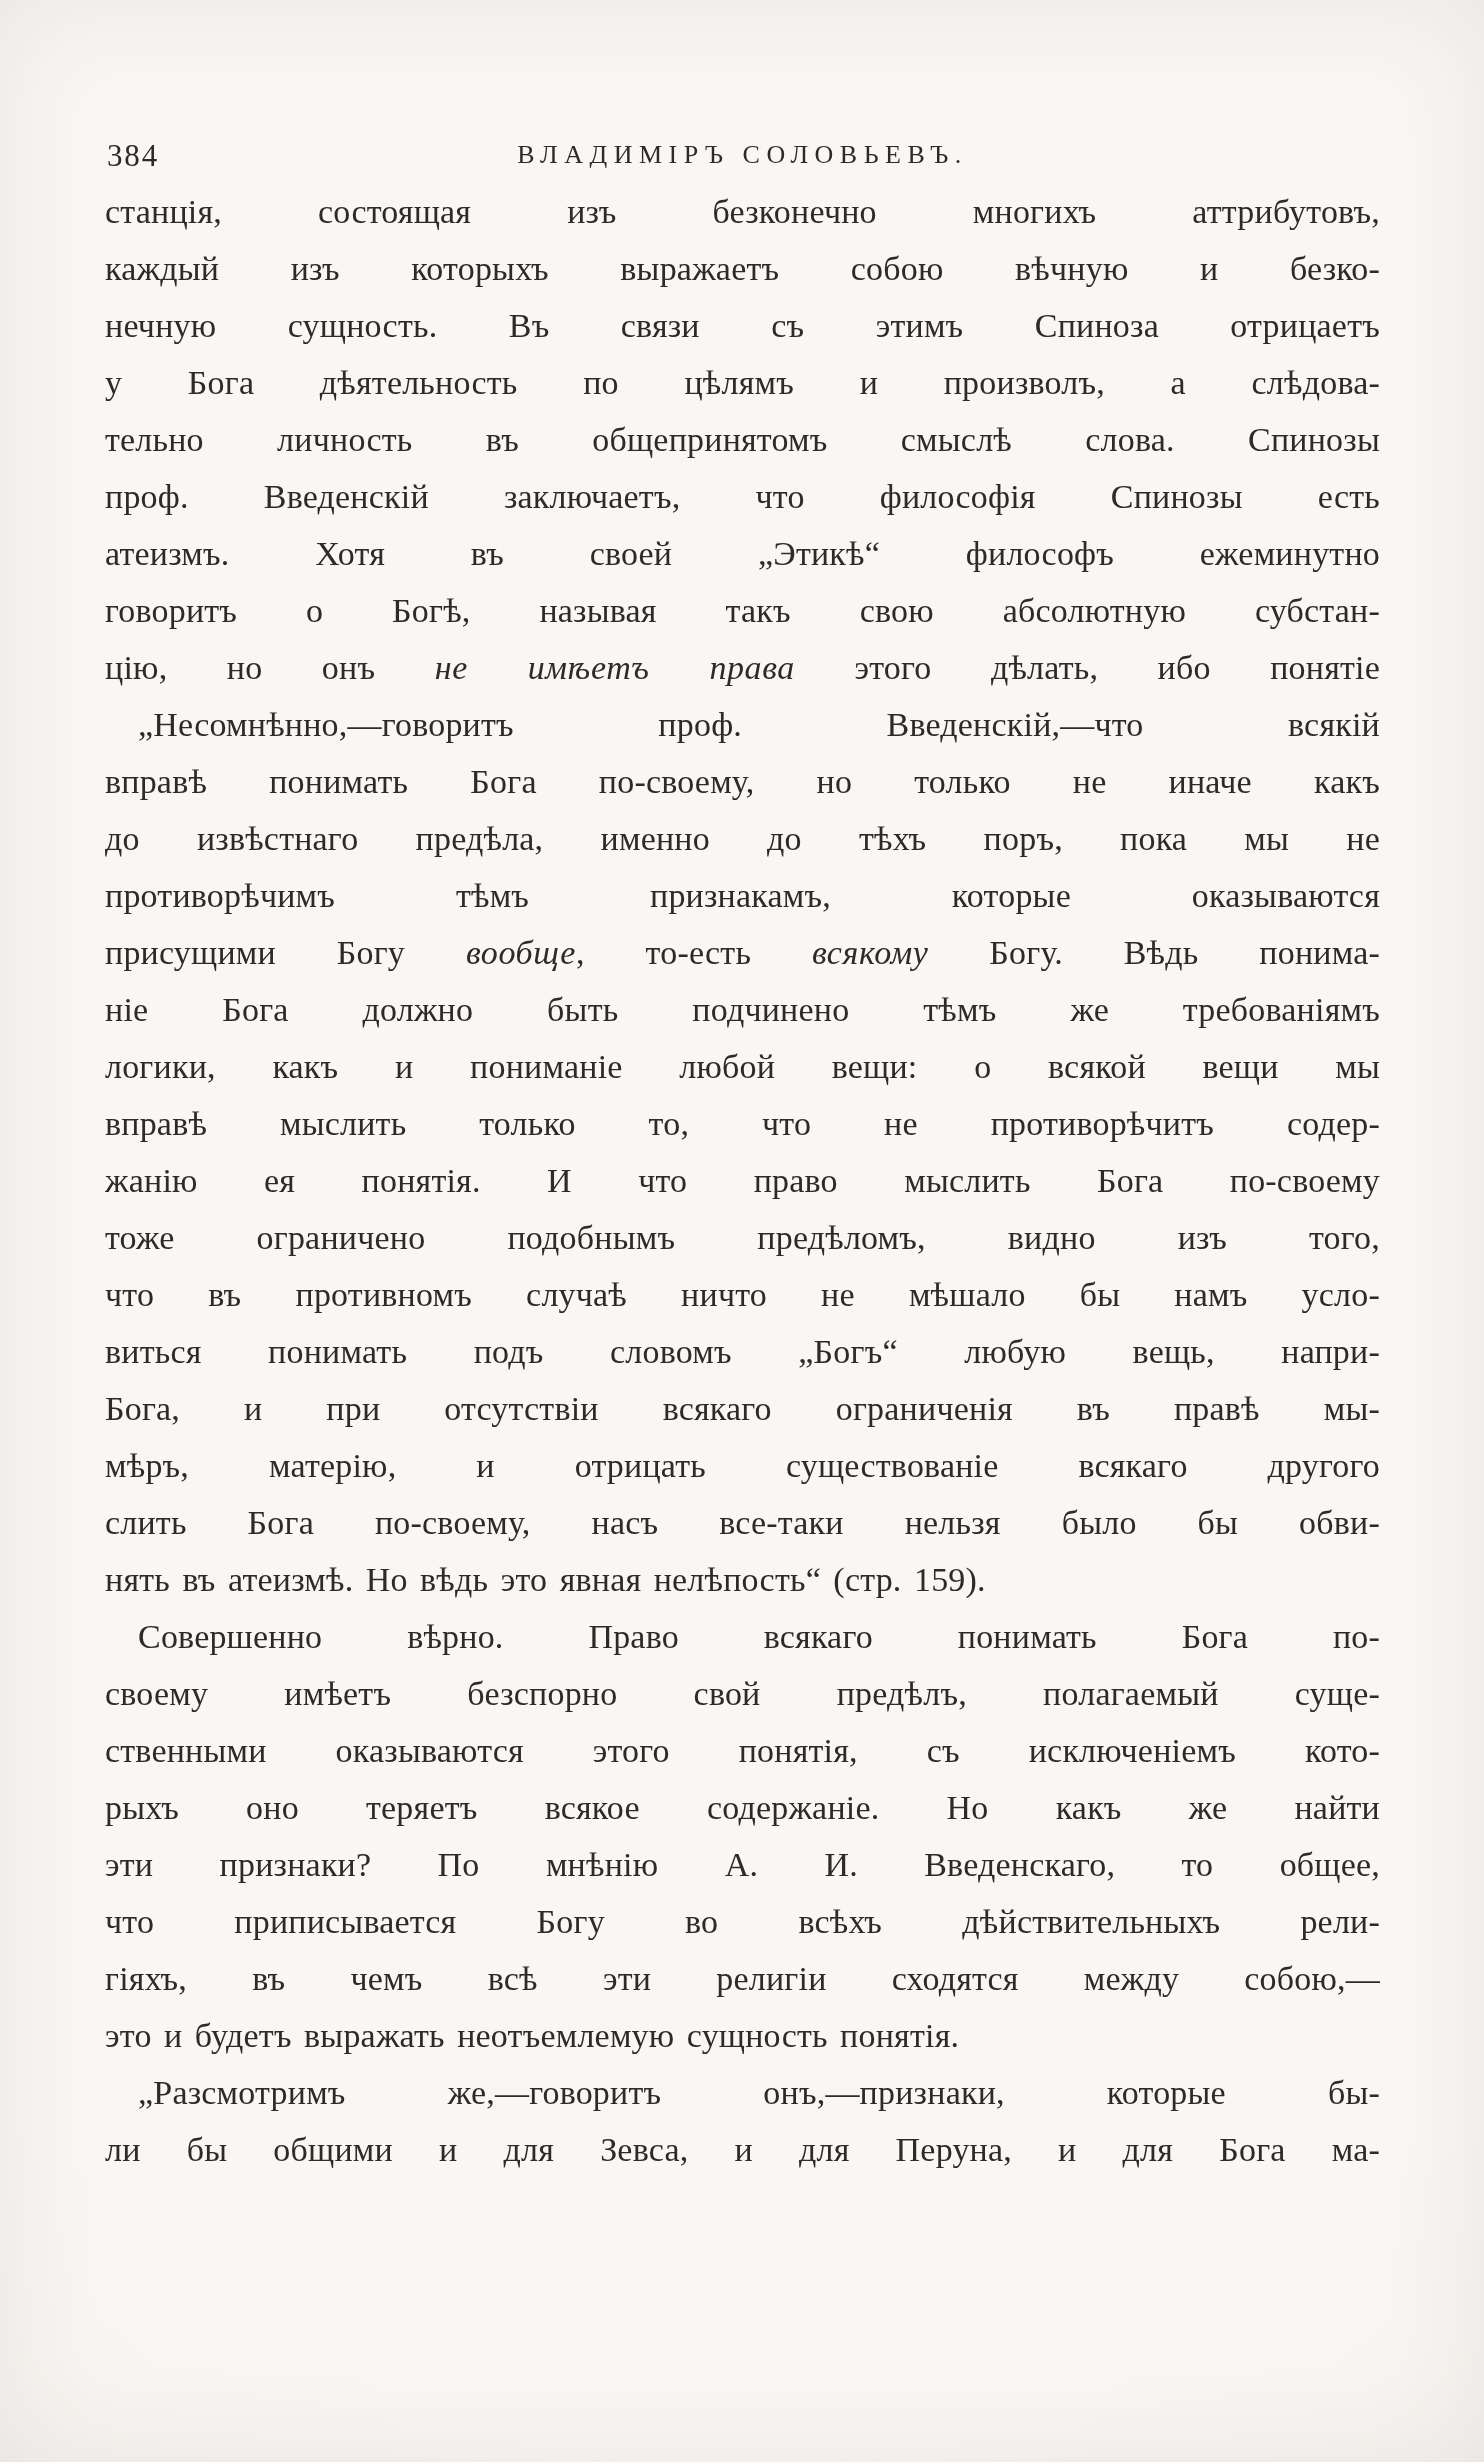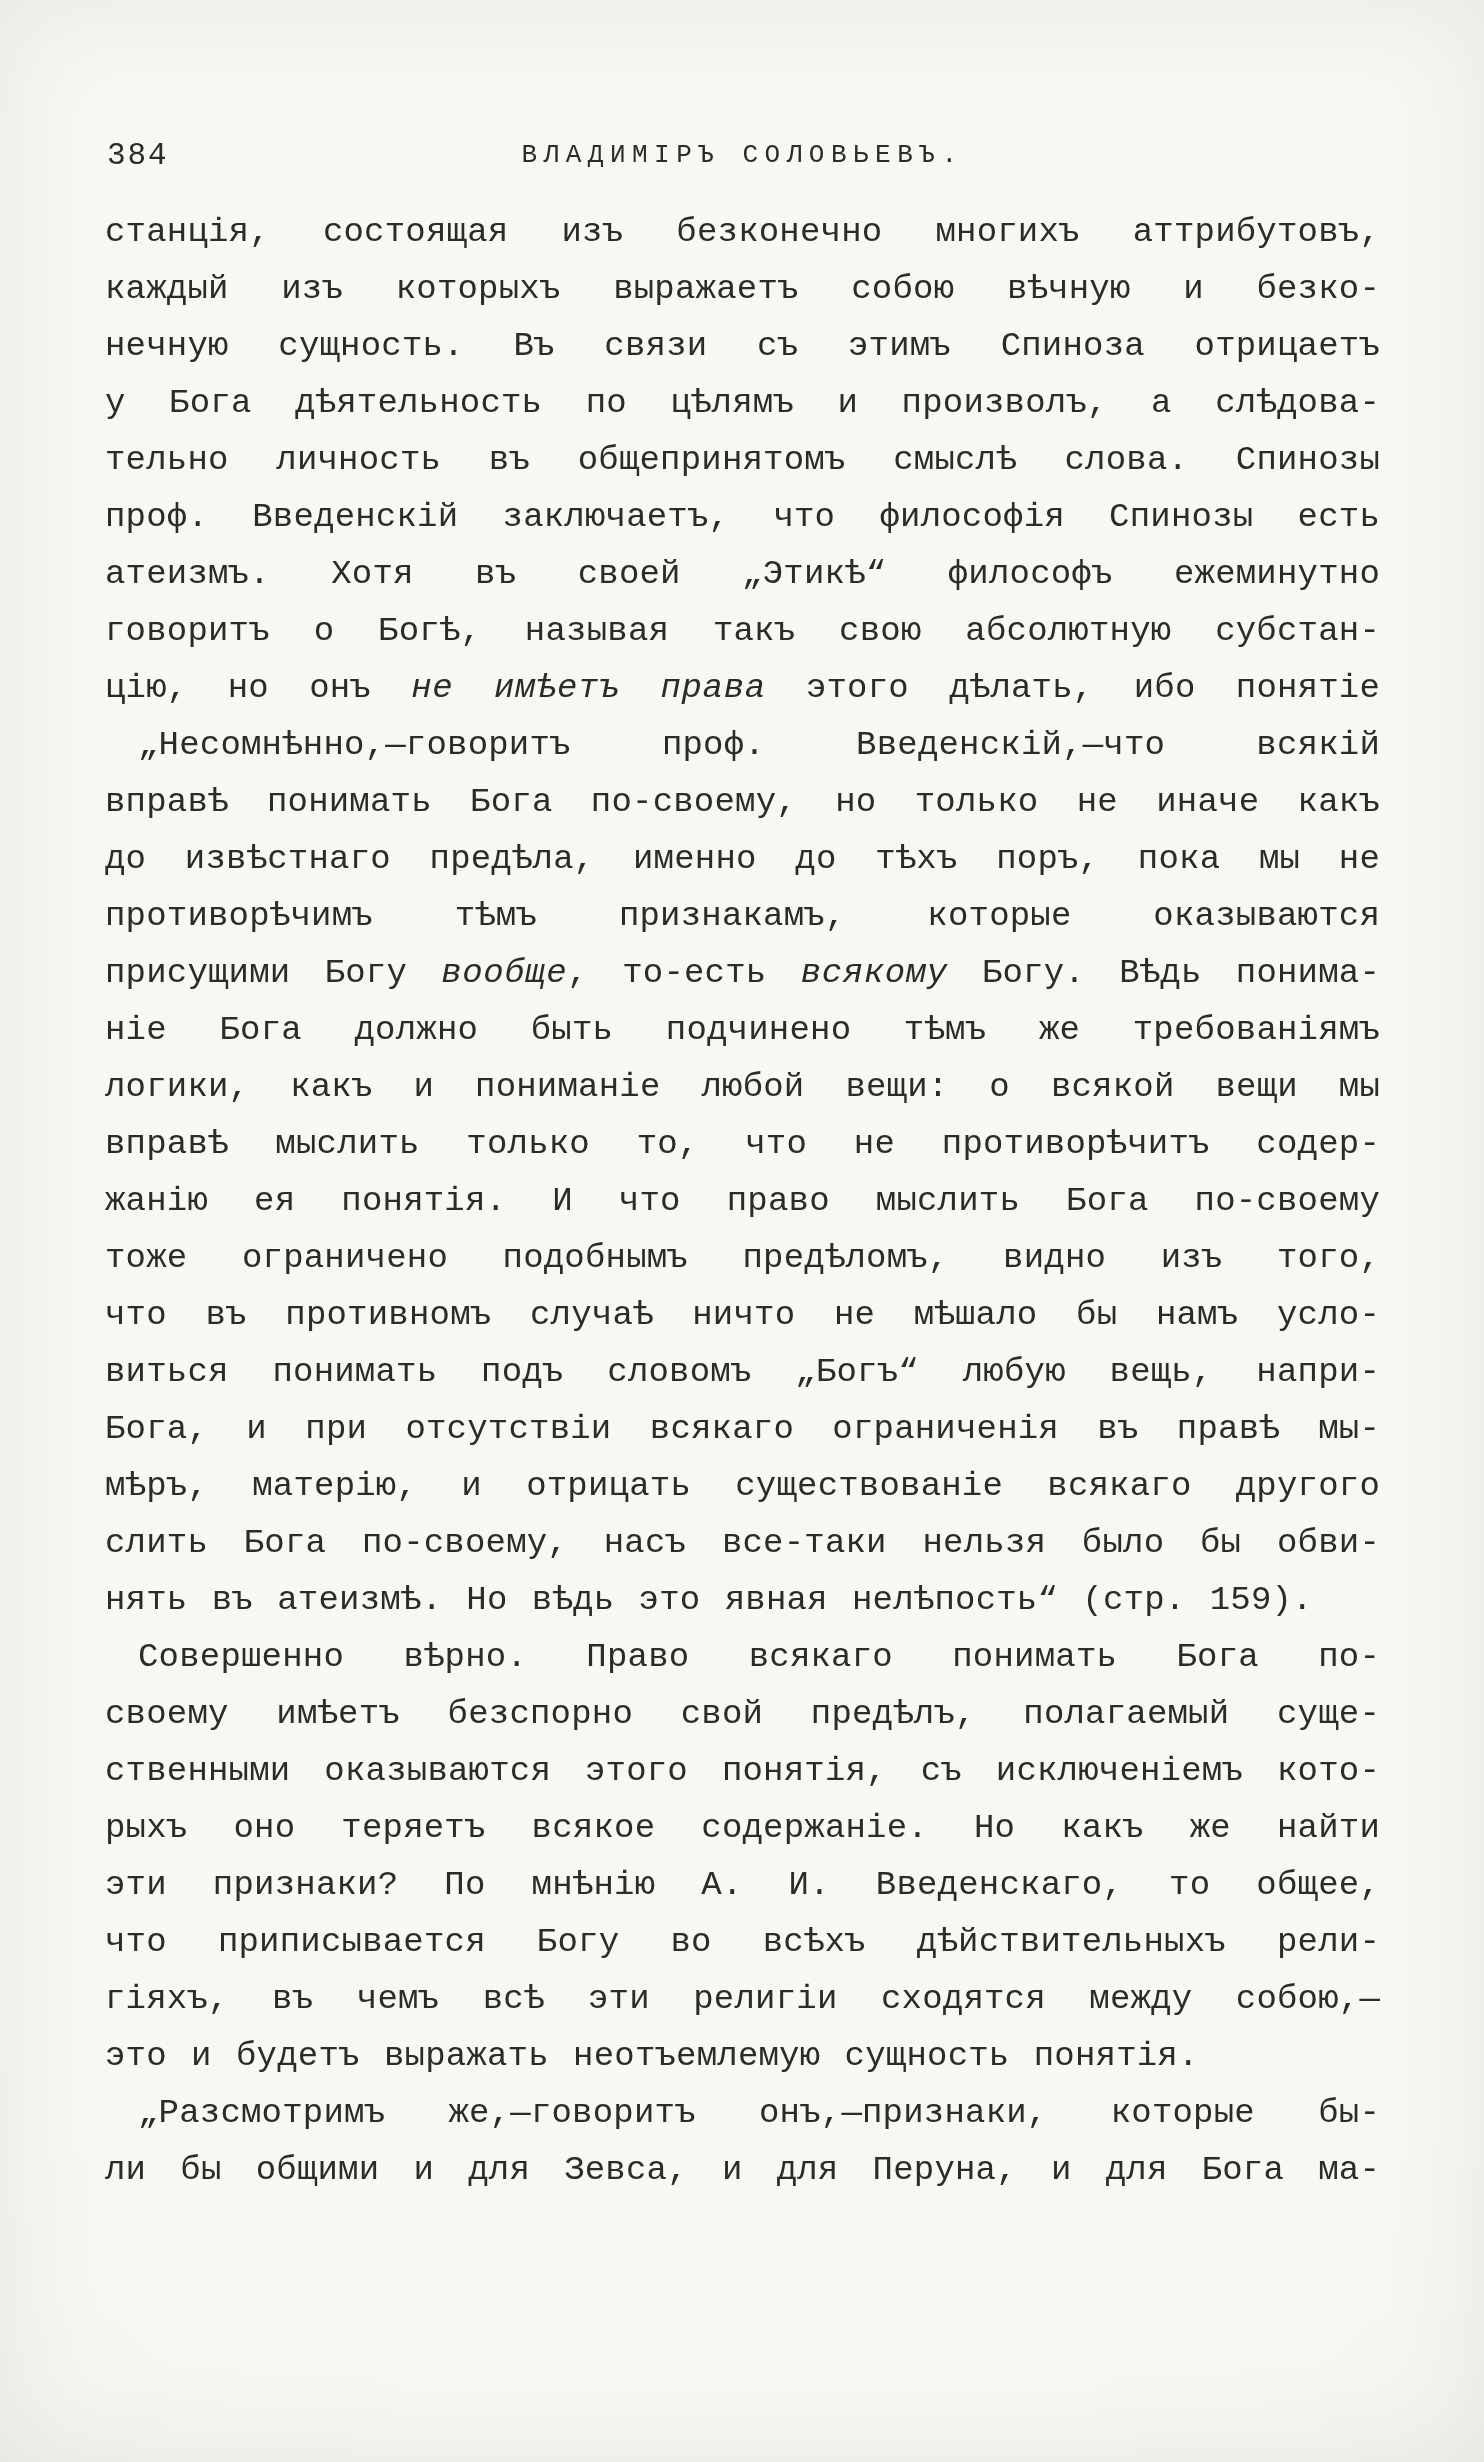--- a/index.html
+++ b/index.html
@@ -11,21 +11,21 @@
     height: 2462px;
     background: #e9e8e4;
     overflow: hidden;
   }
   .page {
     position: relative;
     width: 1485px;
     height: 2462px;
     box-sizing: border-box;
     padding: 134px 105px 0 105px;
-    font-family: Liberation Mono, monospace;
+    font-family: Liberation Serif, serif;
     color: var(--ink, #2d2b28);
     background: radial-gradient(ellipse 130% 105% at 50% 42%,
                 var(--paper, #f8f7f3) 55%, #edece7 100%);
     box-shadow: inset 0 0 111px rgba(60,55,45,0.08);
   }
   .page-header {
     position: relative;
     height: 41px;
   }
   .page-number {
@@ -38,21 +38,21 @@
   .running-title {
     position: absolute;
     left: 0;
     right: 0;
     top: 5.6px;
     text-align: center;
     font-size: 26px;
     letter-spacing: 6.5px;
   }
   .page-body {
-    margin-top: 29px;
+    margin-top: 8px;
     font-size: 34px;
     line-height: 57px;
   }
   .paragraph {
     margin: 0;
     padding: 0;
   }
   .line {
     text-align: justify;
     text-align-last: justify;

